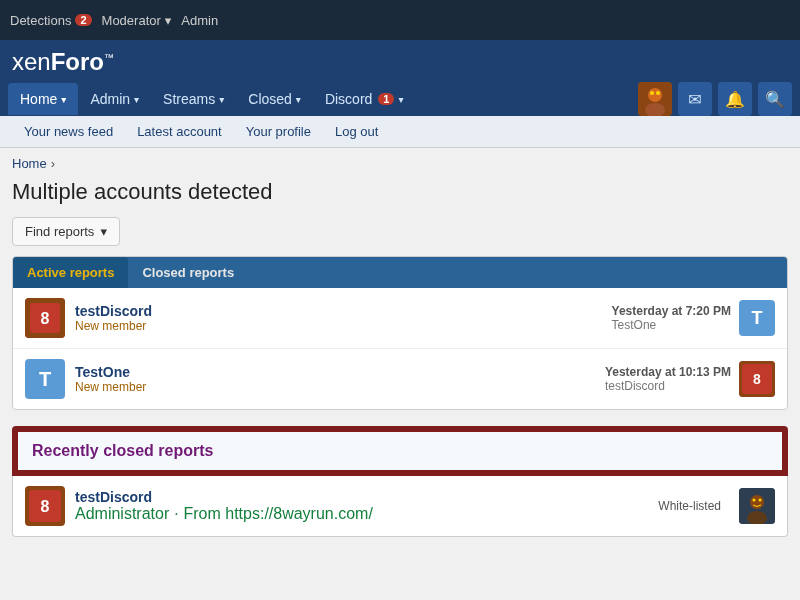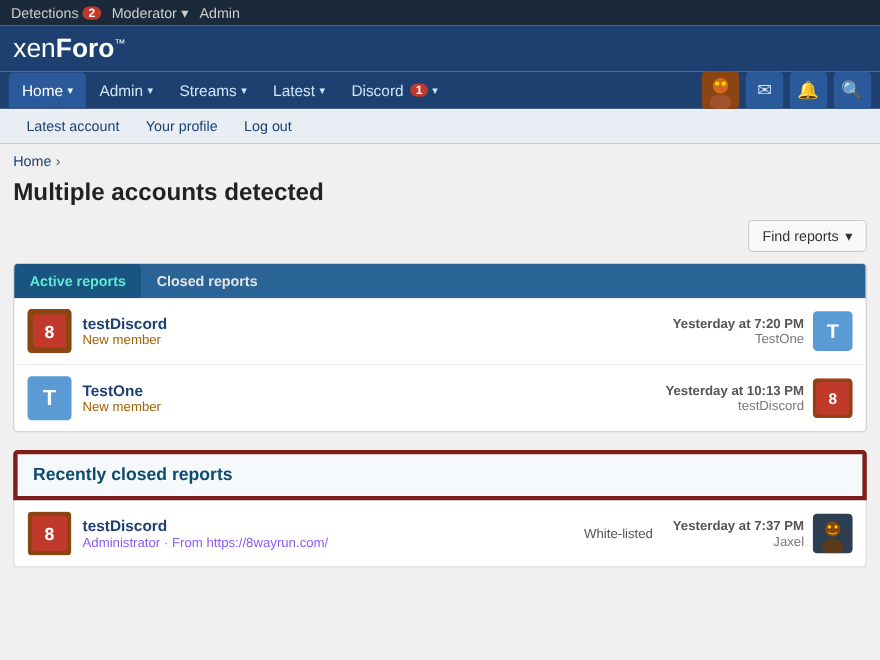--- a/index.html
+++ b/index.html
@@ -3,21 +3,21 @@
   <meta charset="utf-8">
   <style>
     * { box-sizing: border-box; margin: 0; padding: 0; }
     body { font-family: Arial, sans-serif; font-size: 14px; background: #f0f0f0; color: #333; width: 800px; min-height: 600px; }
 
     
     .admin-bar {
       background: #1a2a3a;
       color: #ccc;
       padding: 0 10px;
-      height: 23px;
+      height: 40px;
       display: flex;
       align-items: center;
       gap: 10px;
       font-size: 13px;
     }
     .admin-bar-item {
       display: flex;
       align-items: center;
       gap: 4px;
       cursor: pointer;
@@ -140,29 +140,28 @@
       gap: 4px;
     }
     .breadcrumb a { color: #1e4070; text-decoration: none; }
 
     
     .page-content {
       padding: 0 12px 12px 12px;
     }
     .page-title {
       font-size: 22px;
-      font-weight: bold;
+      font-weight: normal;
       color: #222;
       margin-bottom: 12px;
     }
 
     
     .find-reports-wrapper {
       display: flex;
-      justify-content: flex-end;
       margin-bottom: 10px;
     }
     .find-reports-btn {
       background: #f8f8f8;
       border: 1px solid #ccc;
       border-radius: 4px;
       padding: 6px 12px;
       cursor: pointer;
       font-size: 13px;
       color: #333;
@@ -186,21 +185,21 @@
     }
     .reports-tab {
       padding: 8px 14px;
       cursor: pointer;
       color: #e5e5e5;
       font-size: 13px;
       font-weight: bold;
     }
     .reports-tab.active {
       background: #1a5480;
-      color: #5eead4;
+      color: #eab308;
       border-radius: 4px 4px 0 0;
     }
 
     
     .report-row {
       display: flex;
       align-items: center;
       padding: 10px 12px;
       border-bottom: 1px solid #eee;
       gap: 10px;
@@ -230,21 +229,21 @@
       cursor: pointer;
     }
     .report-role {
       color: #a16207;
       font-size: 12px;
     }
     .report-right {
       display: flex;
       align-items: center;
       gap: 8px;
-      text-align: right;
+      text-align: left;
     }
     .report-time {
       font-size: 12px;
       color: #555;
     }
     .report-time-main { font-weight: bold; }
     .report-commenter {
       color: #777;
       font-size: 12px;
     }
@@ -257,26 +256,26 @@
       justify-content: center;
       font-weight: bold;
       color: #fff;
       font-size: 15px;
       overflow: hidden;
     }
 
     
     .recently-closed-header {
       background: #f5f9fc;
-      border: 4px solid #7f1d1d;
+      border: 6px solid #7f1d1d;
       border-radius: 4px 4px 0 0;
       padding: 10px 14px;
       font-size: 16px;
       font-weight: bold;
-      color: #0c4a6e;
+      color: #701a75;
     }
     .recently-closed-block {
       background: #fff;
       border: 1px solid #ccc;
       border-top: none;
       border-radius: 0 0 4px 4px;
       overflow: hidden;
     }
     .closed-row {
       display: flex;
@@ -289,22 +288,22 @@
     .closed-info {
       flex: 1;
     }
     .closed-username {
       font-weight: bold;
       color: #1e4070;
       font-size: 14px;
       cursor: pointer;
     }
     .closed-sub {
-      color: #8b5cf6;
-      font-size: 12px;
+      color: #15803d;
+      font-size: 16px;
     }
     .white-listed-badge {
       background: transparent;
       color: #555;
       font-size: 12px;
       padding: 0 8px;
     }
 
     
     .avatar-t { background: #5b9bd5; }
@@ -341,21 +340,21 @@
     </div>
     <div class="nav-item">
       <span>Admin</span>
       <span class="nav-arrow">▾</span>
     </div>
     <div class="nav-item">
       <span>Streams</span>
       <span class="nav-arrow">▾</span>
     </div>
     <div class="nav-item">
-      <span>Latest</span>
+      <span>Closed</span>
       <span class="nav-arrow">▾</span>
     </div>
     <div class="nav-item">
       <span>Discord</span>
       <span class="discord-badge">1</span>
       <span class="nav-arrow">▾</span>
     </div>
   </div>
   <div class="nav-right">
 
@@ -374,20 +373,21 @@
     <button class="nav-icon-btn">
       <span>🔔</span>
     </button>
     <button class="nav-icon-btn">
       <span>🔍</span>
     </button>
   </div>
 </div>
 
 <div class="sub-nav">
+  <a class="sub-nav-item">Your news feed</a>
   <a class="sub-nav-item">Latest account</a>
   <a class="sub-nav-item">Your profile</a>
   <a class="sub-nav-item">Log out</a>
 </div>
 
 <div class="breadcrumb">
   <a>Home</a>
   <span>›</span>
 </div>
 
@@ -465,24 +465,20 @@
             <rect x="4" y="4" width="32" height="32" rx="3" fill="#c0392b"></rect>
             <text x="20" y="26" font-size="16" font-weight="bold" fill="white" text-anchor="middle" font-family="Arial">8</text>
           </svg>
         </div>
         <div class="closed-info">
           <div class="closed-username">testDiscord</div>
           <div class="closed-sub">Administrator · From https://8wayrun.com/</div>
         </div>
         <div class="white-listed-badge">White-listed</div>
         <div style="display:flex; align-items:center; gap:8px; text-align:right;">
-          <div>
-            <div style="font-size:12px; font-weight:bold; color:#555;">Yesterday at 7:37 PM</div>
-            <div style="font-size:12px; color:#777;">Jaxel</div>
-          </div>
           <div style="width:36px; height:36px; border-radius:4px; overflow:hidden; background:#2c3e50; display:flex; align-items:center; justify-content:center;">
             <svg width="36" height="36" viewBox="0 0 36 36" xmlns="http://www.w3.org/2000/svg">
               <rect width="36" height="36" fill="#2c3e50"></rect>
               <circle cx="18" cy="14" r="7" fill="#8B4513"></circle>
               <ellipse cx="18" cy="30" rx="10" ry="7" fill="#5D3A1A"></ellipse>
               <circle cx="15" cy="12" r="1.5" fill="#FFD700"></circle>
               <circle cx="21" cy="12" r="1.5" fill="#FFD700"></circle>
               <path d="M14 17 Q18 20 22 17" stroke="#FFD700" stroke-width="1" fill="none"></path>
             </svg>
           </div>

